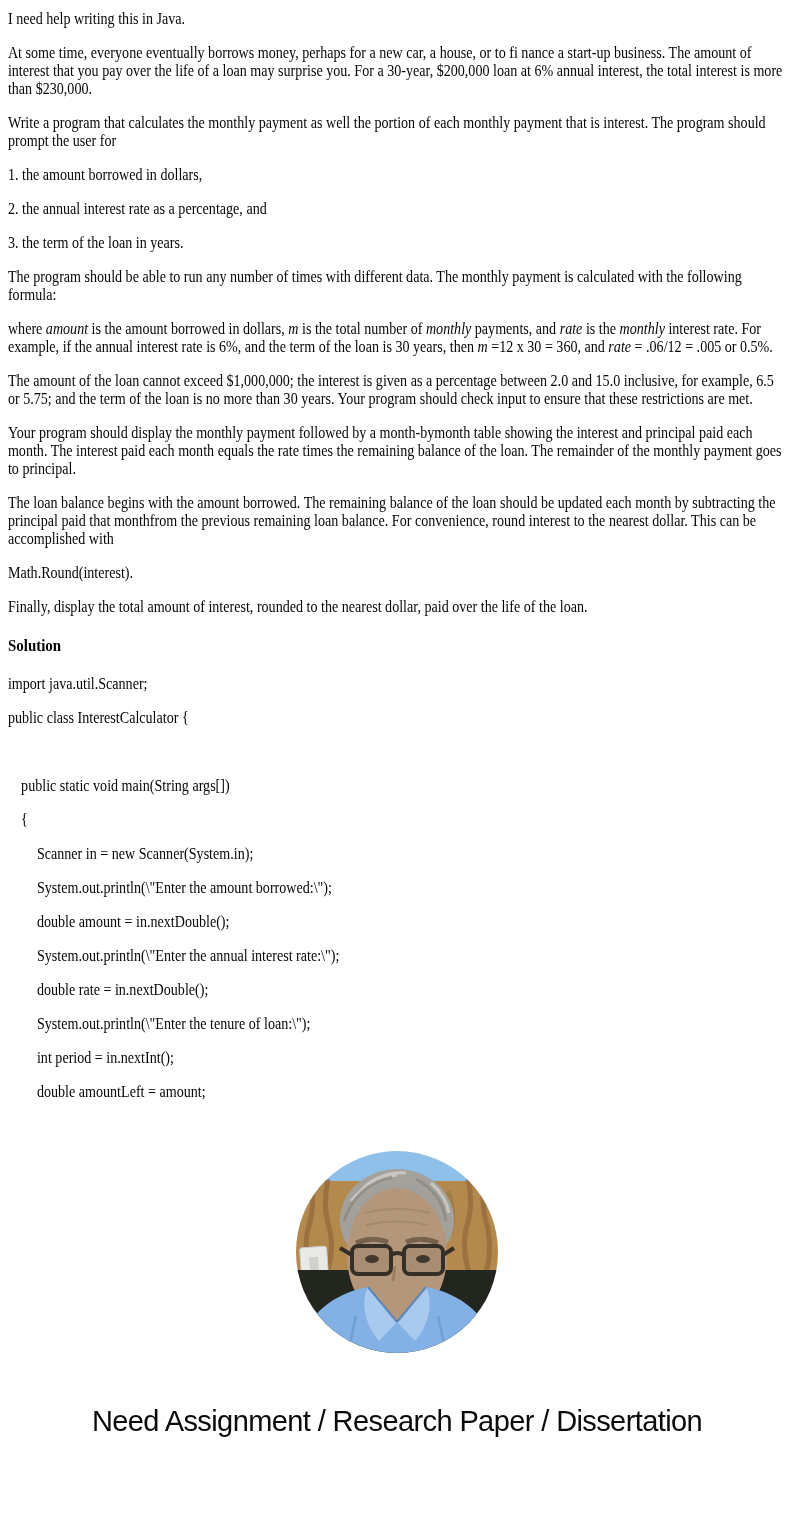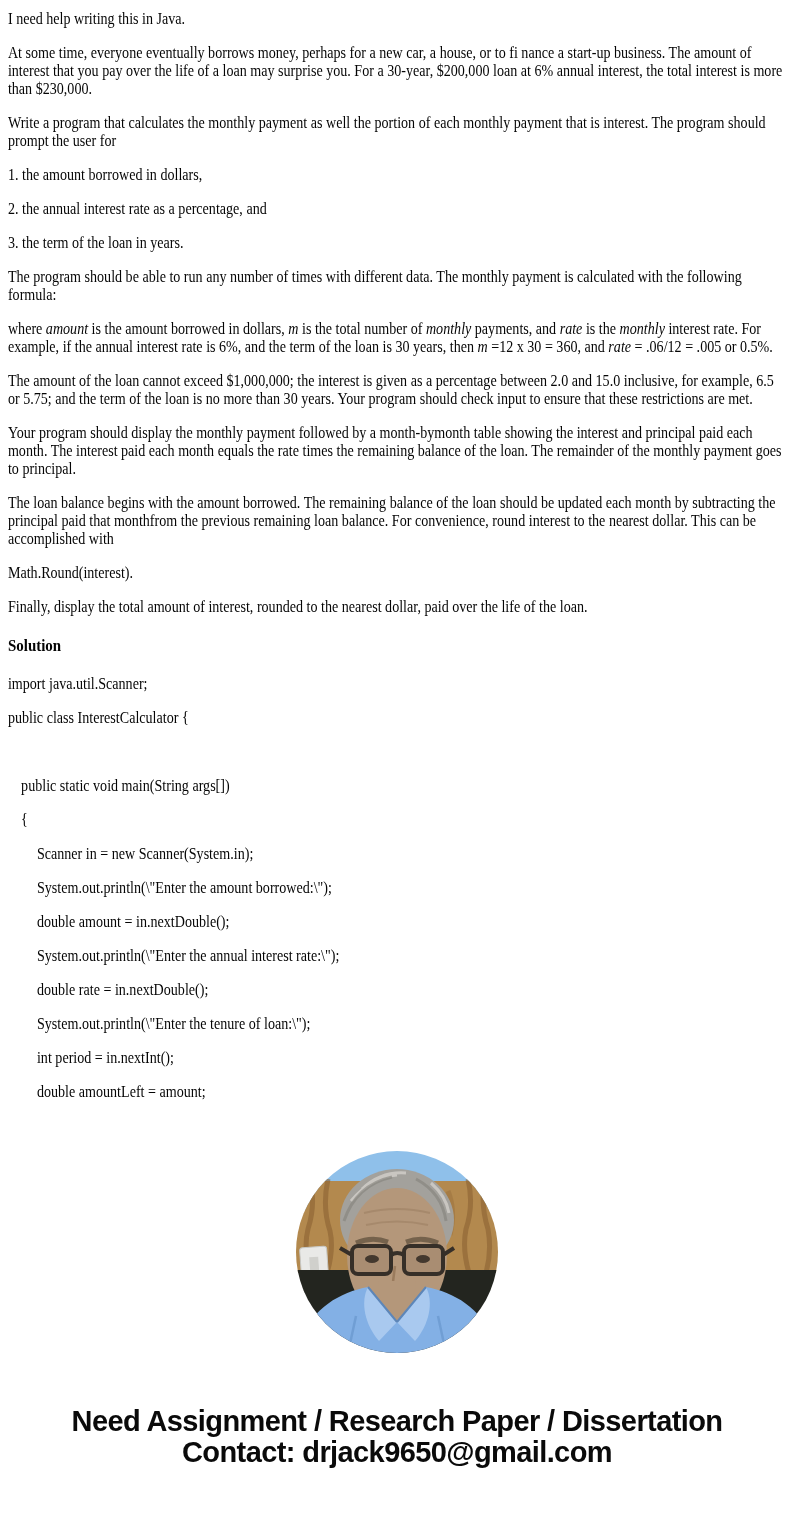--- a/index.html
+++ b/index.html
@@ -24,21 +24,21 @@
   .code-line{height:18px;margin:0 0 16px 0;white-space:pre;}
   .ind1{padding-left:15px;}
   .ind2{padding-left:33px;}
   .avatar-wrap{
     position:absolute;top:1151px;left:296px;width:202px;height:202px;
   }
   .footer{
     position:absolute;top:1406px;left:0;width:794px;
     text-align:center;
     font-family:"Liberation Sans","DejaVu Sans",sans-serif;
-    font-weight:bold;font-size:29px;line-height:31px;
+    font-weight:normal;font-size:29px;line-height:31px;
     letter-spacing:-0.6px;color:#0a0a0a;
   }
 </style>
 </head>
 <body>
 
 <div class="doc">
   <p>I need help writing this in Java.</p>
   <p>At some time, everyone eventually borrows money, perhaps for a new car, a house, or to fi nance a start-up business. The amount of interest that you pay over the life of a loan may surprise you. For a 30-year, $200,000 loan at 6% annual interest, the total interest is more than $230,000.</p>
   <p>Write a program that calculates the monthly payment as well the portion of each monthly payment that is interest. The program should prompt the user for</p>
@@ -123,14 +123,13 @@
       <path d="M72,136 L101,171 L83,190 C69,174 64,151 72,136 Z" fill="#a9c9ef"></path>
       <path d="M130,136 L101,171 L119,190 C133,174 138,151 130,136 Z" fill="#a9c9ef"></path>
       <path d="M72,136 L101,171 M130,136 L101,171" stroke="#5d86b8" stroke-width="2" fill="none"></path>
       <path d="M60,165 L52,202 M142,165 L150,202" stroke="#6b9ad0" stroke-width="2.5" fill="none" opacity="0.8"></path>
     </g>
   </svg>
 </div>
 
 <div class="footer">
   <div>Need Assignment / Research Paper / Dissertation</div>
-  <div>Contact: drjack9650@gmail.com</div>
 </div>
 
 </body></html>

